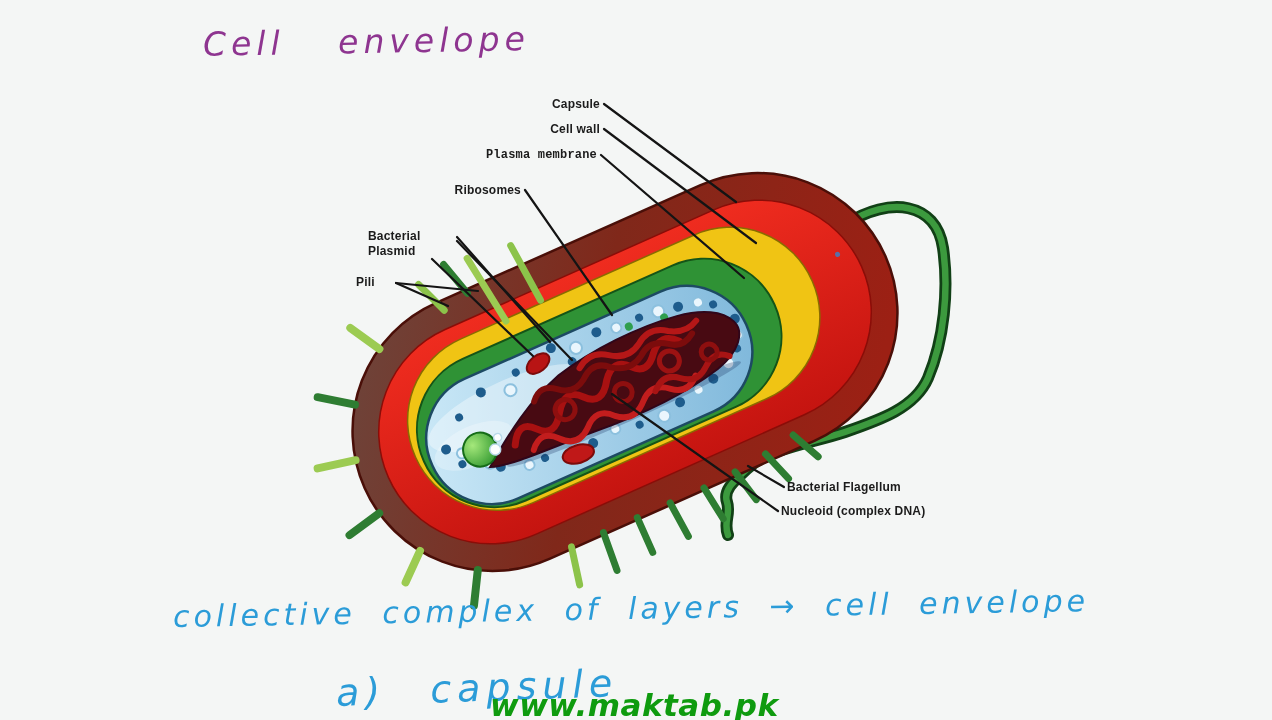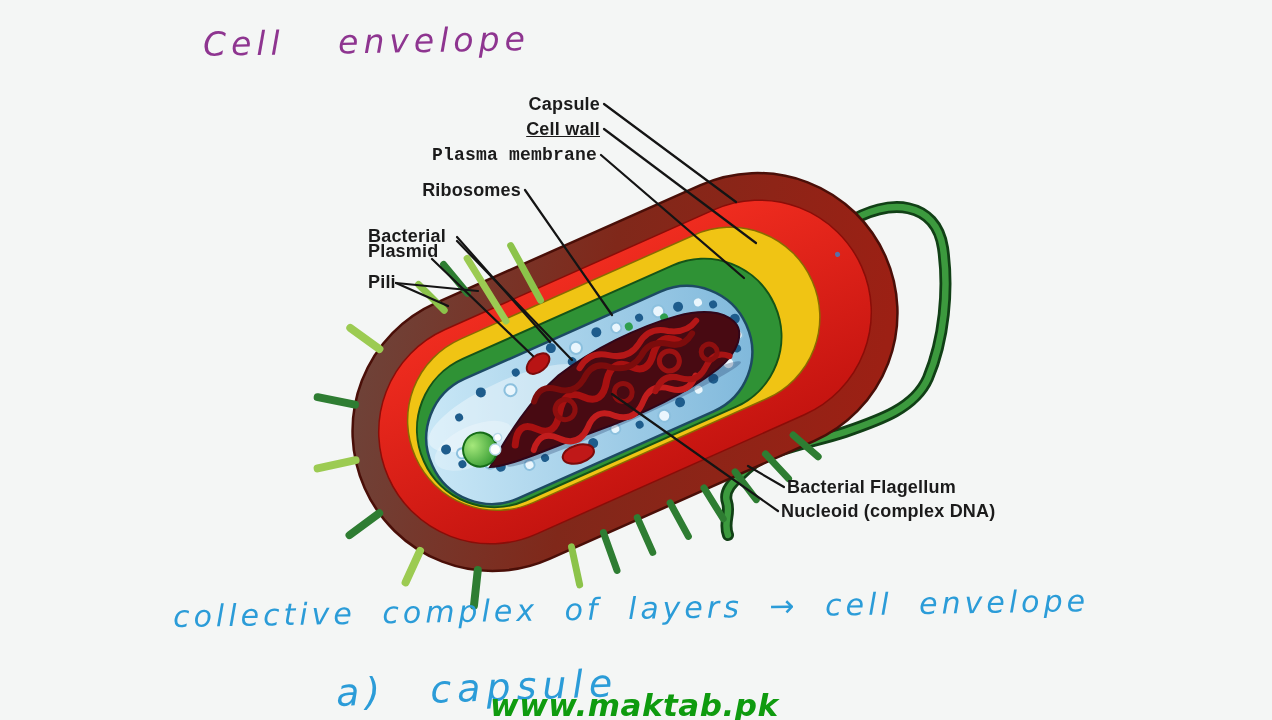--- a/index.html
+++ b/index.html
@@ -2,21 +2,21 @@
 <html><head>
 <meta charset="utf-8">
 <style>
   html,body{margin:0;padding:0;background:#e8e8e8;}
   #stage{
     position:relative;width:1272px;height:720px;overflow:hidden;
     background:#f4f6f5;font-family:"Liberation Sans",sans-serif;
   }
   svg{position:absolute;inset:0;}
   .lbl{
-    position:absolute;color:#1b1b1b;font-size:18px;font-weight:700;
+    position:absolute;color:#1b1b1b;font-size:12px;font-weight:700;
     letter-spacing:.2px;white-space:nowrap;line-height:17px;
   }
   .lbl.r{text-align:right;}
   .hand{
     position:absolute;font-family:"DejaVu Sans",sans-serif;font-style:italic;
     white-space:nowrap;line-height:1.1;
   }
   #hand-title{left:203px;top:24px;font-size:33px;letter-spacing:5px;word-spacing:38px;transform:rotate(-1deg);}
   #hand-note1{left:173px;top:592px;font-size:30px;letter-spacing:4px;word-spacing:13px;transform:rotate(-1deg);}
   #hand-note2{left:336px;top:668px;font-size:38px;letter-spacing:6px;word-spacing:26px;transform:rotate(-2deg);z-index:3;}
@@ -175,26 +175,26 @@
       <line x1="457" y1="241" x2="572" y2="360"></line>
       <line x1="432" y1="259" x2="533" y2="356"></line>
       <line x1="396" y1="283" x2="448" y2="306"></line>
       <line x1="396" y1="283" x2="478" y2="291"></line>
       <line x1="784" y1="487" x2="748" y2="466"></line>
       <line x1="778" y1="511" x2="612" y2="394"></line>
     </g>
   </svg>
 
   <div class="lbl r" style="right:672px;top:96px;">Capsule</div>
-  <div class="lbl r" style="right:672px;top:121px;text-decoration:underline;">Cell wall</div>
+  <div class="lbl r" style="right:672px;top:121px;">Cell wall</div>
   <div class="lbl r" style="right:675px;top:147px;font-family:Liberation Mono, monospace;">Plasma membrane</div>
   <div class="lbl r" style="right:751px;top:182px;">Ribosomes</div>
   <div class="lbl" style="left:368px;top:228px;">Bacterial</div>
   <div class="lbl" style="left:368px;top:243px;">Plasmid</div>
-  <div class="lbl" style="left:368px;top:274px;">Pili</div>
+  <div class="lbl" style="left:356px;top:274px;">Pili</div>
   <div class="lbl" style="left:787px;top:479px;">Bacterial Flagellum</div>
   <div class="lbl" style="left:781px;top:503px;">Nucleoid (complex DNA)</div>
 
   <div class="hand" id="hand-title" style="color: rgb(142, 53, 144);">Cell envelope</div>
   <div class="hand" id="hand-note1" style="color: rgb(43, 156, 216);">collective complex of layers → cell envelope</div>
   <div class="hand" id="hand-note2" style="color: rgb(43, 156, 216);">a) capsule</div>
 
   <div id="watermark" style="color: rgb(15, 155, 15);">www.maktab.pk</div>
 </div>
 

